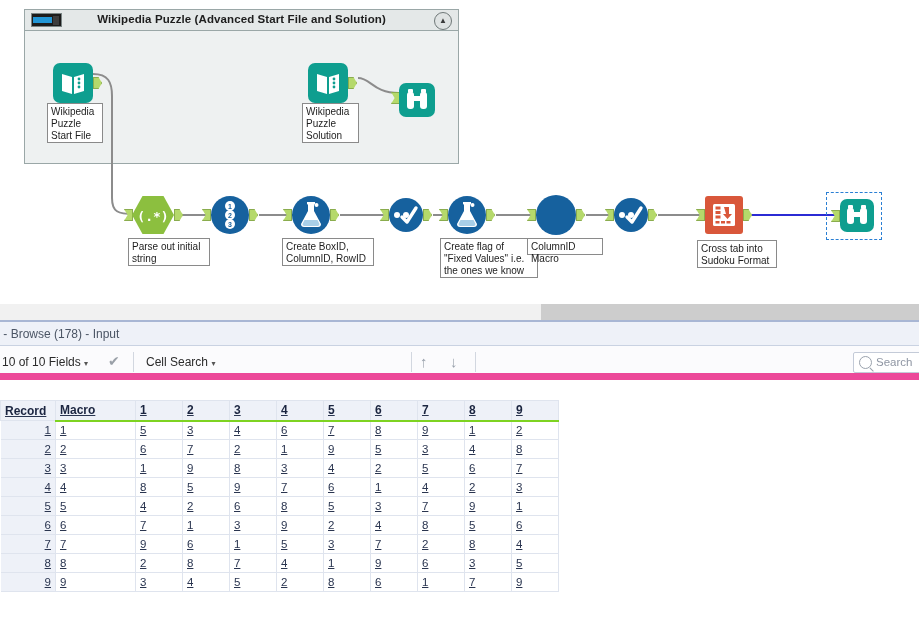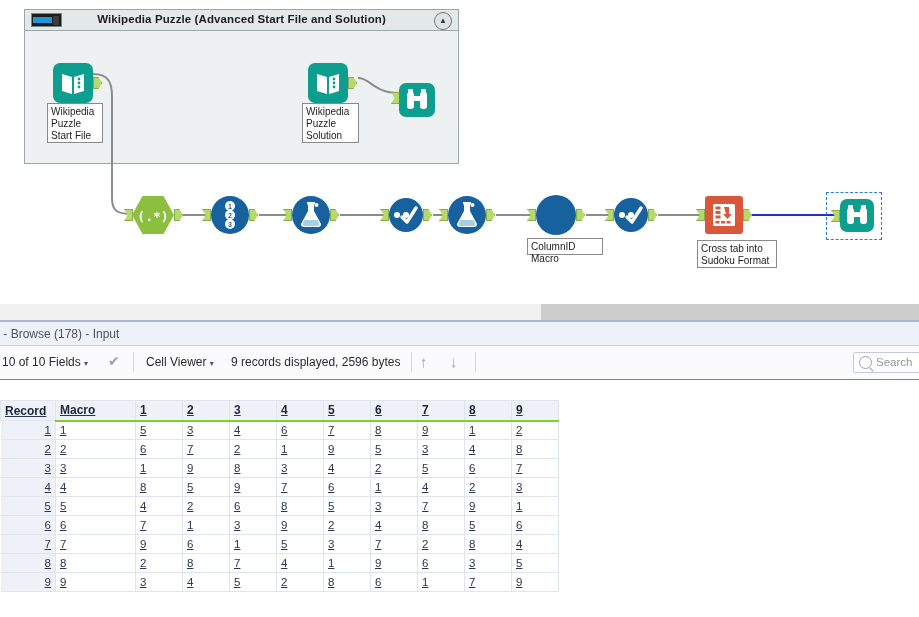--- a/index.html
+++ b/index.html
@@ -56,21 +56,21 @@
   .sepline{position:absolute;left:0;top:320px;width:919px;height:2px;background:#a8b6d4;}
 
   
   .results{position:absolute;left:0;top:322px;width:919px;height:295px;background:#ffffff;}
   .res-title{position:relative;height:24px;background:#eef1f8;color:#4b5565;font-size:12px;
     padding:5px 0 0 0;box-sizing:border-box;}
   .res-title span{position:absolute;left:-6px;top:5px;white-space:nowrap;}
   .res-underline{position:absolute;left:0;top:23px;width:919px;height:1px;background:#c9d2e2;}
 
   .res-toolbar{position:absolute;left:0;top:346px;width:919px;height:34px;background:#fbfbfd;
-    border-bottom:1px solid #ec4899;box-sizing:border-box;}
+    border-bottom:7px solid #ec4899;box-sizing:border-box;}
   .tb-item{position:absolute;top:9px;font-size:12px;color:#2b2b2b;white-space:nowrap;}
   .tb-caret{font-size:8px;color:#555;}
   .tb-check{position:absolute;top:7px;color:#9aa0a8;font-size:14px;}
   .tb-sep{position:absolute;top:6px;width:1px;height:20px;background:#d2d7e0;}
   .tb-arrow{position:absolute;top:7px;color:#9aa2ad;font-size:15px;}
   .searchbox{position:absolute;right:-22px;top:6px;width:88px;height:21px;border:1px solid #c4cbd8;
     background:#fff;box-sizing:border-box;border-radius:2px;}
   .searchbox .q{position:absolute;left:5px;top:3px;width:11px;height:11px;border:1.4px solid #9aa2ad;
     border-radius:50%;}
   .searchbox .q:after{content:"";position:absolute;right:-3px;bottom:-2px;width:5px;height:1.4px;
@@ -167,20 +167,22 @@
 
     <div class="node" style="left:132px;top:196px;">
       <div class="anchor in" style="left:-8px;top:13px;"></div>
       <div class="hex">
         <svg width="42" height="38" viewBox="0 0 42 38" aria-hidden="true">
           <text x="21" y="25" font-family="DejaVu Sans Mono, monospace" font-size="13" fill="#ffffff" text-anchor="middle" font-weight="bold">(.*)</text>
         </svg>
       </div>
       <div class="anchor out" style="left:42px;top:13px;"></div>
     </div>
+    <div class="lbl" style="left:128px;top:238px;width:82px;height:28px;">Parse out initial
+string</div>
     <div class="wire" style="left:183px;top:214px;width:30px;"></div>
 
     <div class="node" style="left:211px;top:196px;">
       <div class="anchor in" style="left:-9px;top:13px;"></div>
       <div class="icon-sq">
         <svg width="38" height="38" viewBox="0 0 38 38" aria-hidden="true">
           <circle cx="19" cy="10" r="5" fill="#ffffff"></circle>
             <text x="19" y="13" font-size="7" fill="#16619e" text-anchor="middle" font-weight="bold">1</text>
           <circle cx="19" cy="19" r="5" fill="#ffffff"></circle>
             <text x="19" y="22" font-size="7" fill="#16619e" text-anchor="middle" font-weight="bold">2</text>
@@ -197,20 +199,22 @@
       <div class="icon-sq">
         <svg width="38" height="38" viewBox="0 0 38 38" aria-hidden="true">
           <path d="M16 8 L16 15 L9 28 A3 3 0 0 0 12 31 L26 31 A3 3 0 0 0 29 28 L22 15 L22 8 Z" fill="#ffffff"></path>
           <rect x="15" y="6" width="8" height="2.4" fill="#ffffff"></rect>
           <path d="M12.5 24 L25.5 24 L27.5 28 A2 2 0 0 1 26 30 L12 30 A2 2 0 0 1 10.5 28 Z" fill="#a9cfe8"></path>
           <circle cx="24.5" cy="9" r="2" fill="#ffffff"></circle>
         </svg>
       </div>
       <div class="anchor out" style="left:38px;top:13px;"></div>
     </div>
+    <div class="lbl" style="left:282px;top:238px;width:92px;height:28px;">Create BoxID,
+ColumnID, RowID</div>
     <div class="wire" style="left:340px;top:214px;width:50px;"></div>
 
     <div class="node" style="left:389px;top:198px;">
       <div class="anchor in" style="left:-9px;top:11px;"></div>
       <div class="icon-sq" style="width:34px;height:34px;">
         <svg width="34" height="34" viewBox="0 0 34 34" aria-hidden="true">
           <circle cx="8" cy="17" r="3" fill="#ffffff"></circle>
           <circle cx="17" cy="17" r="3" fill="#ffffff"></circle>
           <path d="M13 19 L18 24 L27 10" stroke="#ffffff" stroke-width="3.4" fill="none" stroke-linecap="round" stroke-linejoin="round"></path>
         </svg>
@@ -224,20 +228,23 @@
       <div class="icon-sq">
         <svg width="38" height="38" viewBox="0 0 38 38" aria-hidden="true">
           <path d="M16 8 L16 15 L9 28 A3 3 0 0 0 12 31 L26 31 A3 3 0 0 0 29 28 L22 15 L22 8 Z" fill="#ffffff"></path>
           <rect x="15" y="6" width="8" height="2.4" fill="#ffffff"></rect>
           <path d="M12.5 24 L25.5 24 L27.5 28 A2 2 0 0 1 26 30 L12 30 A2 2 0 0 1 10.5 28 Z" fill="#a9cfe8"></path>
           <circle cx="24.5" cy="9" r="2" fill="#ffffff"></circle>
         </svg>
       </div>
       <div class="anchor out" style="left:38px;top:13px;"></div>
     </div>
+    <div class="lbl" style="left:440px;top:238px;width:98px;height:40px;">Create flag of
+"Fixed Values" i.e.
+the ones we know</div>
     <div class="wire" style="left:496px;top:214px;width:42px;"></div>
 
     <div class="node" style="left:536px;top:195px;">
       <div class="anchor in" style="left:-9px;top:14px;"></div>
       <div class="icon-sq" style="width:40px;height:40px;"></div>
       <div class="anchor out" style="left:40px;top:14px;"></div>
     </div>
     <div class="lbl" style="left:527px;top:238px;width:76px;height:17px;">ColumnID Macro</div>
     <div class="wire" style="left:586px;top:214px;width:32px;"></div>
 
@@ -303,24 +310,23 @@
   </div>
 
   <div class="res-toolbar">
     <div class="tb-item" style="left:2px;">
       <span>10 of 10 Fields</span>
       <span class="tb-caret">▾</span>
     </div>
     <div class="tb-check" style="left:108px;">✔</div>
     <div class="tb-sep" style="left:133px;"></div>
     <div class="tb-item" style="left:146px;">
-      <span>Cell Viewer</span>
+      <span>Cell Search</span>
       <span class="tb-caret">▾</span>
     </div>
-    <div class="tb-item" style="left:231px;">9 records displayed, 2596 bytes</div>
     <div class="tb-sep" style="left:411px;"></div>
     <div class="tb-arrow" style="left:420px;">↑</div>
     <div class="tb-arrow" style="left:450px;">↓</div>
     <div class="tb-sep" style="left:475px;"></div>
     <div class="searchbox">
       <span class="q"></span>
       <span class="ph">Search</span>
     </div>
   </div>
 

